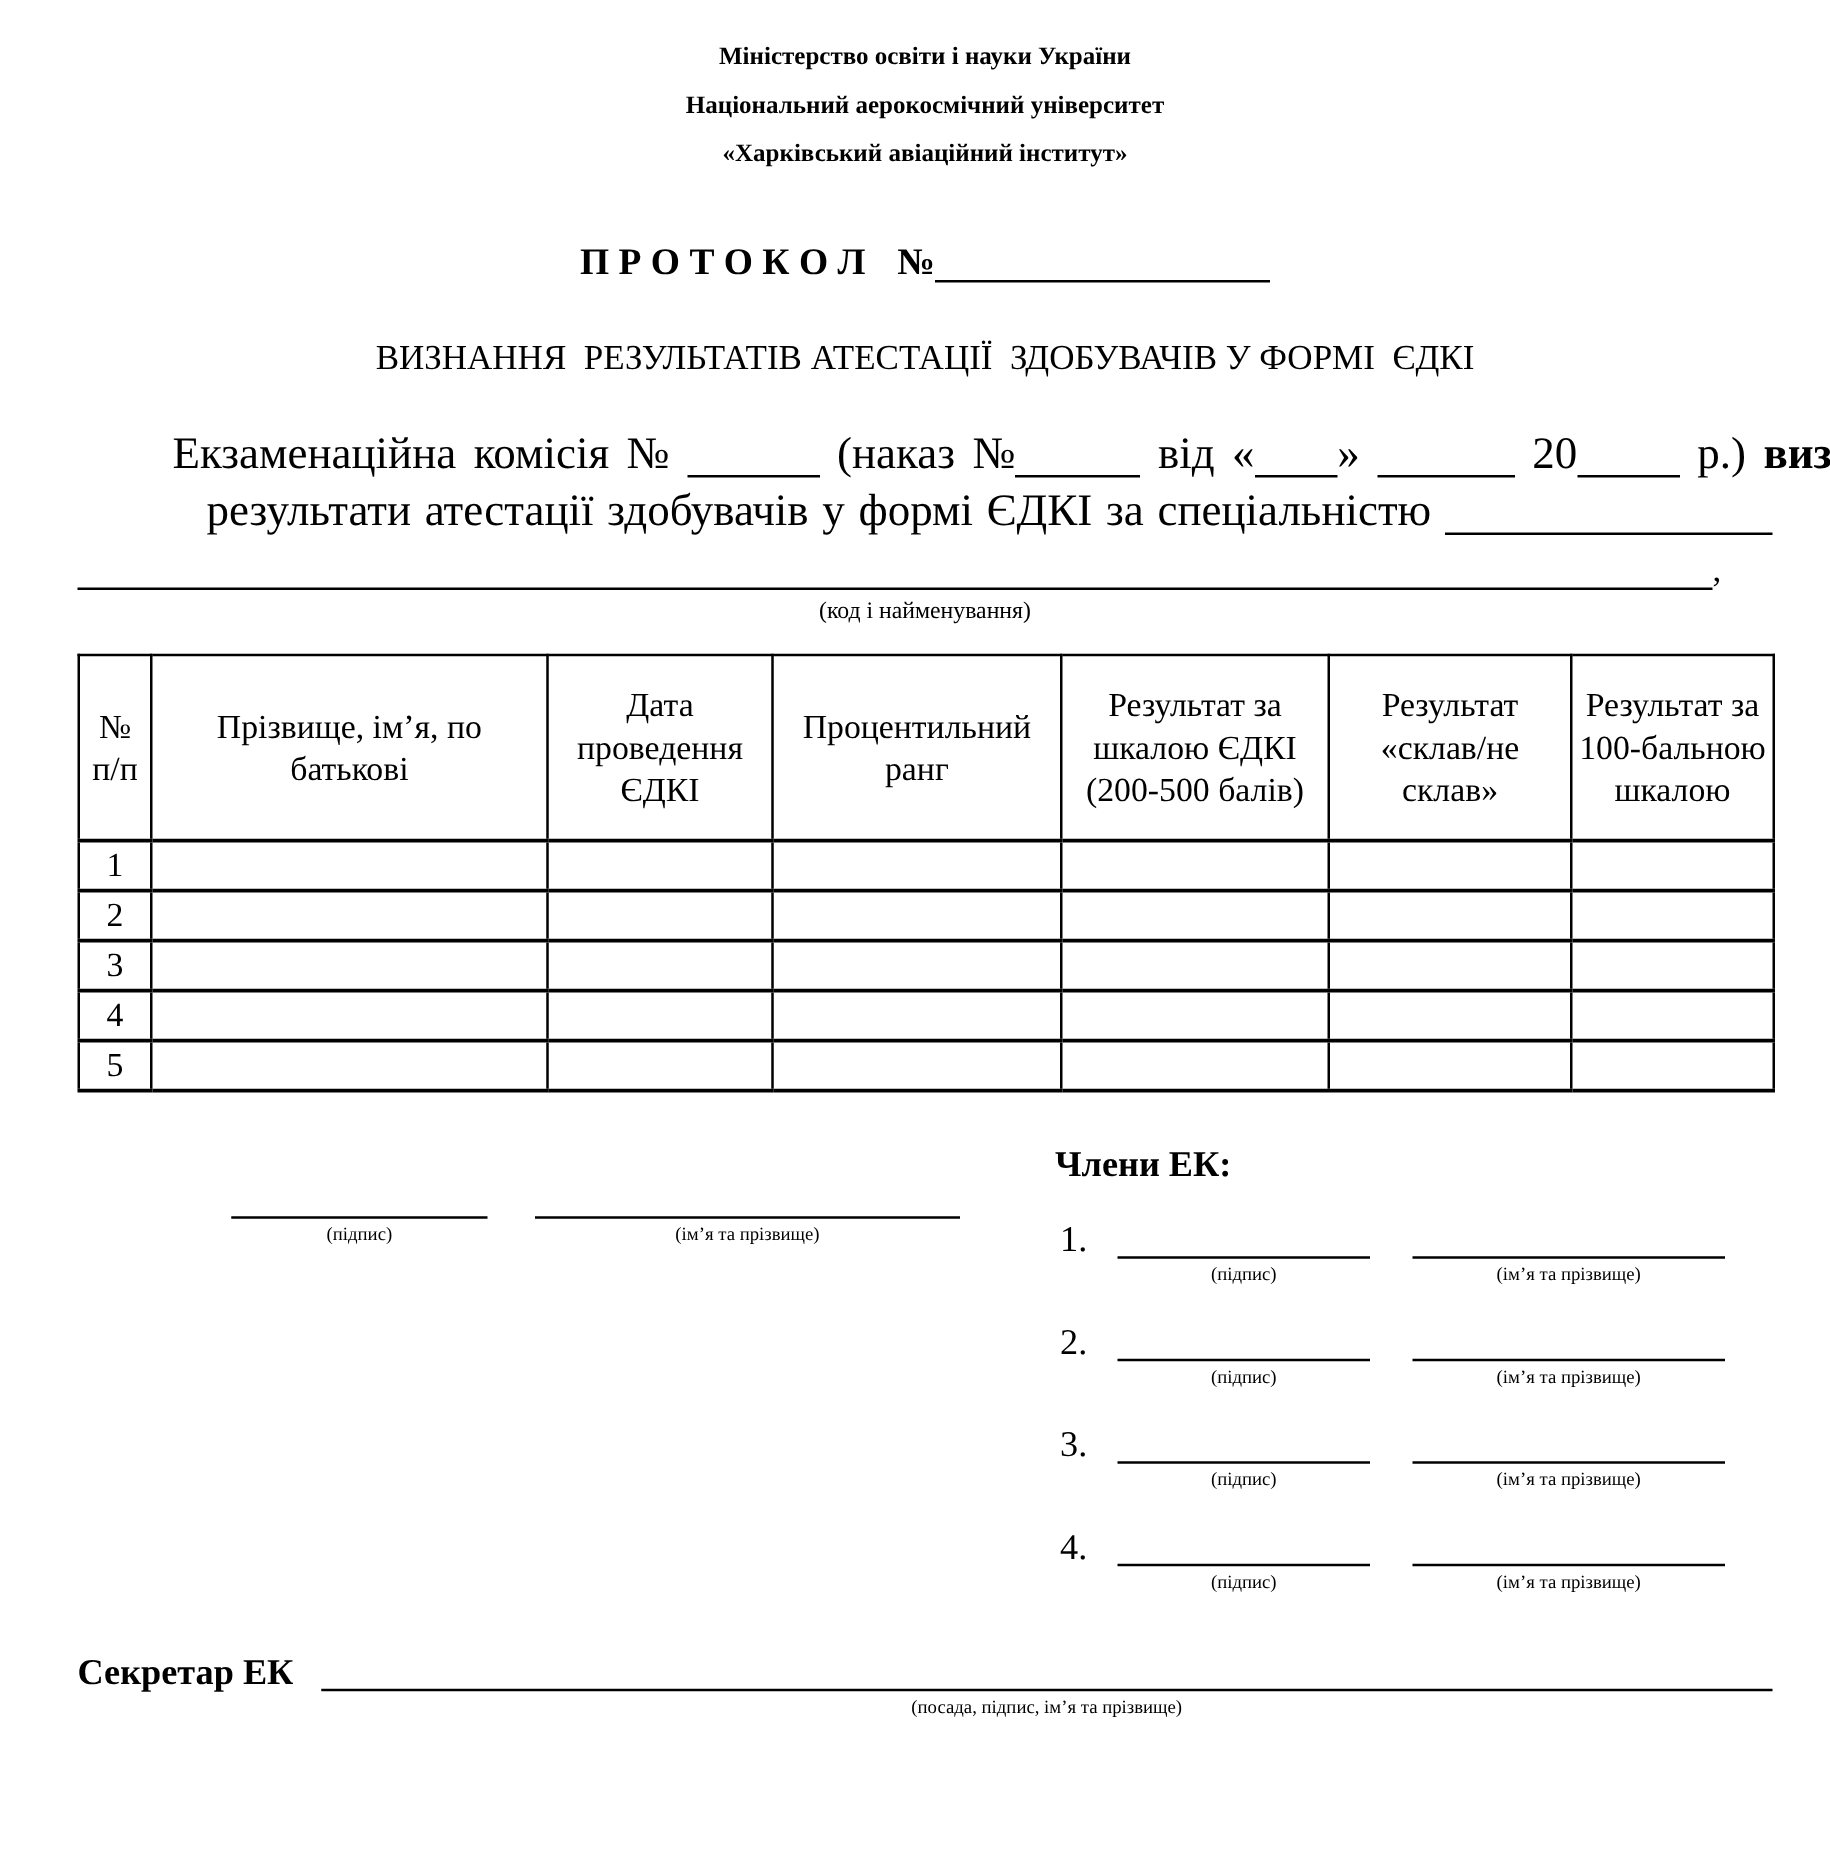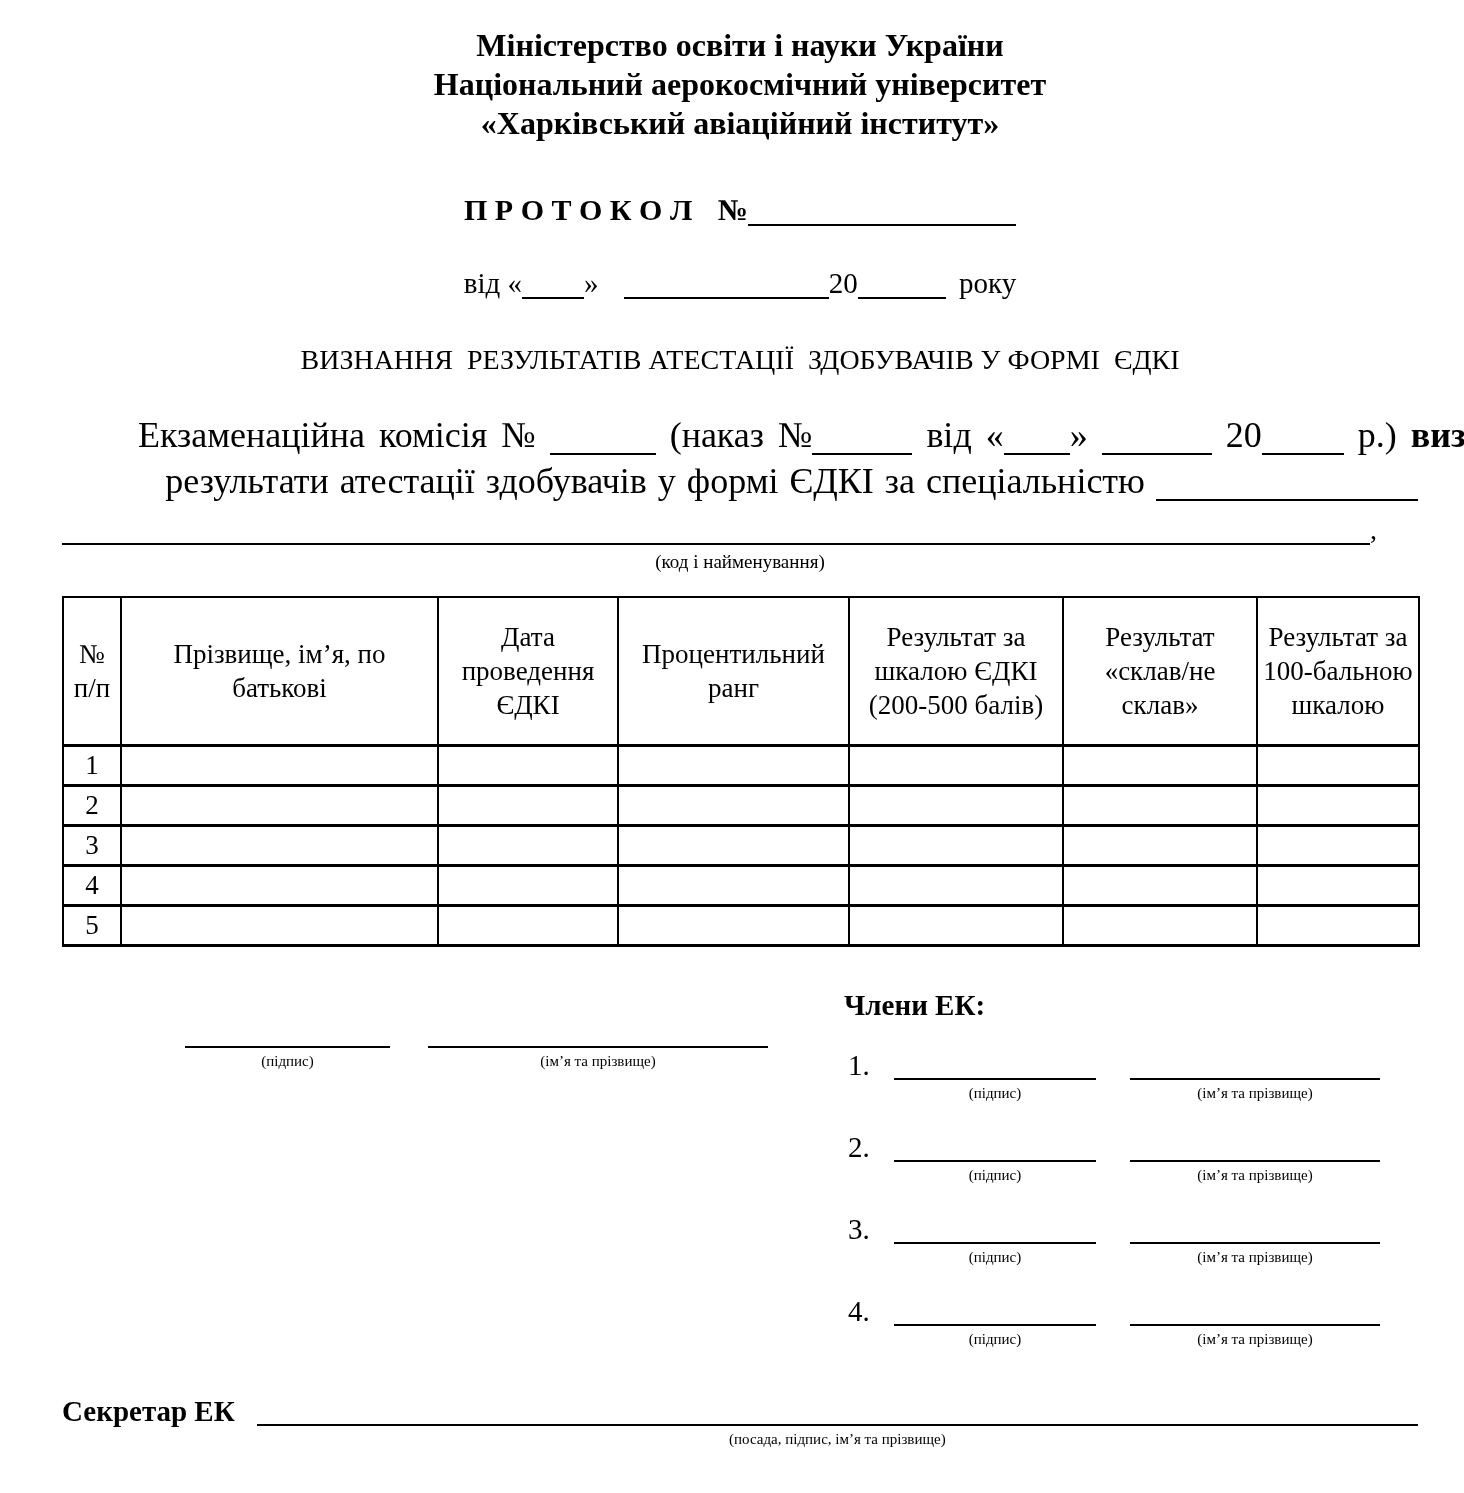--- a/index.html
+++ b/index.html
@@ -12,21 +12,21 @@
     background: #ffffff;
     color: #000000;
     font-family: "Liberation Serif", serif;
     font-size: 28px;
     overflow: hidden;
     padding: 26px 46px 0 62px;
   }
   .bold { font-weight: bold; }
   .pre { white-space: pre-wrap; }
 
-  .org-header { font-weight: bold; font-size: 32px; line-height: 39px; text-align: center; }
+  .org-header { font-weight: bold; font-size: 20px; line-height: 39px; text-align: center; }
 
   .protocol-line { margin-top: 50px; text-align: center; font-weight: bold; font-size: 30px; }
   .date-line { margin-top: 40px; text-align: center; font-size: 29px; }
   .doc-title { margin-top: 44px; text-align: center; font-weight: normal; font-size: 28px; white-space: pre-wrap; }
 
   
   .bl {
     display: inline-block;
     border-bottom: 2px solid #000;
     height: 1.05em;
@@ -100,25 +100,20 @@
     <div>Міністерство освіти і науки України</div>
     <div>Національний аерокосмічний університет</div>
     <div>«Харківський авіаційний інститут»</div>
   </div>
 
   <div class="protocol-line">
     <span class="pre">П Р О Т О К О Л</span>
     <span style="margin-left:18px;">№</span><span class="bl" style="width:268px;"></span>
   </div>
 
-  <div class="date-line">
-    <span>від «</span><span class="bl" style="width:62px;"></span><span>»</span>
-    <span class="bl" style="width:205px;margin-left:18px;"></span><span>20</span><span class="bl" style="width:88px;"></span>
-    <span style="margin-left:6px;">року</span>
-  </div>
 
   <div class="doc-title">ВИЗНАННЯ  РЕЗУЛЬТАТІВ АТЕСТАЦІЇ  ЗДОБУВАЧІВ У ФОРМІ  ЄДКІ</div>
 
   <div class="body-par">
     <div class="par-line1">
       <span>Екзаменаційна комісія №</span>
       <span class="bl" style="width:106px;"></span>
       <span>(наказ №</span><span class="bl" style="width:100px;"></span>
       <span>від «</span><span class="bl" style="width:66px;"></span><span>»</span>
       <span class="bl" style="width:110px;"></span>

